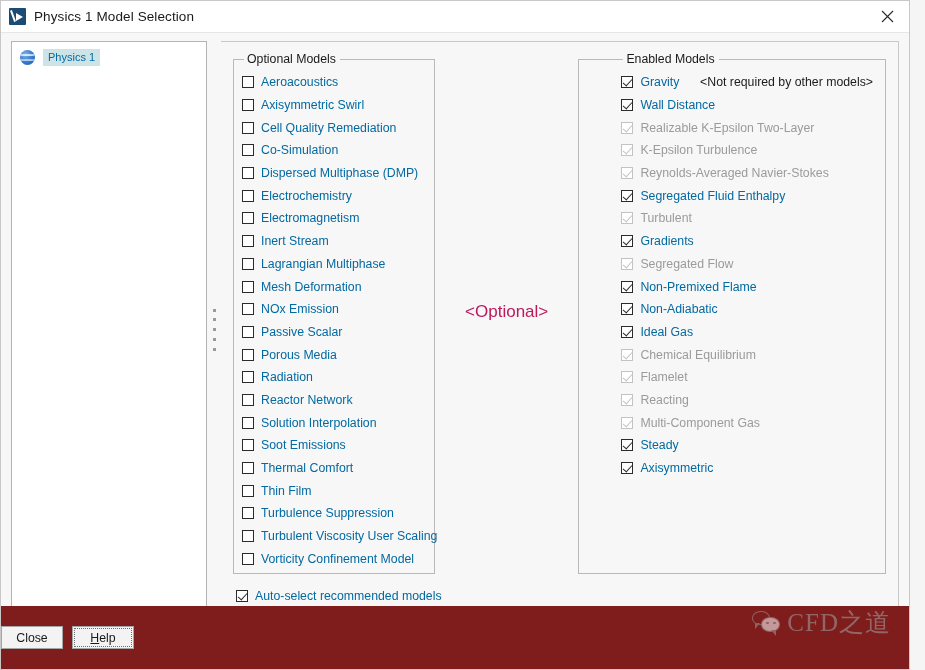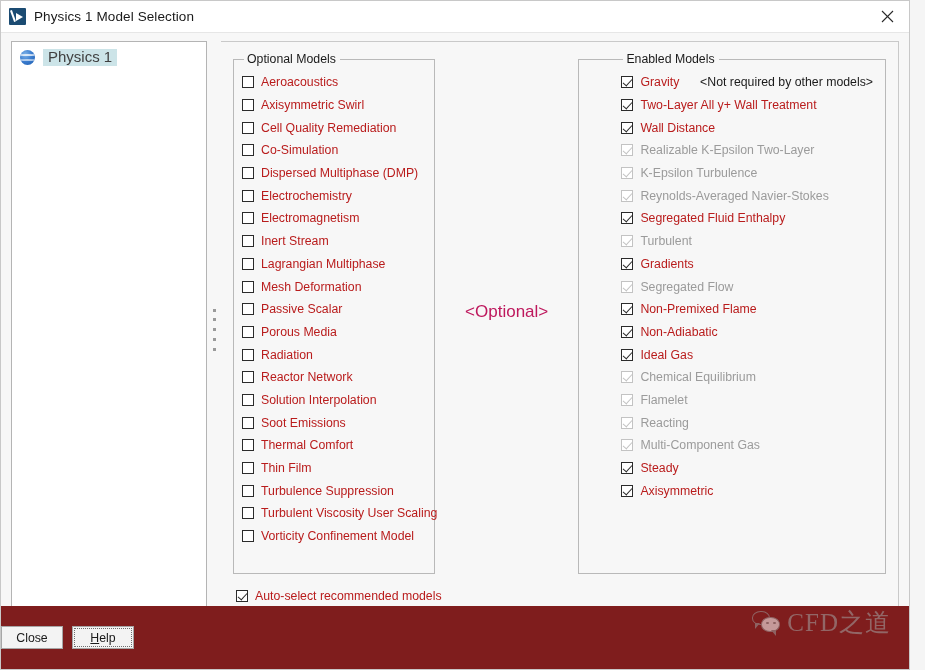--- a/index.html
+++ b/index.html
@@ -112,22 +112,22 @@
   }
   .tree-icon::after {
     content: "";
     position: absolute;
     left: -2px; top: 9px;
     width: 19px; height: 2px;
     background: rgba(255,255,255,0.6);
     border-radius: 50%;
   }
   .tree-label {
-    font-size: 15px;
-    color: #404040;
+    font-size: 11px;
+    color: #0369a1;
     background: #cce4e8;
     padding: 1px 5px 2px 5px;
     line-height: 14px;
   }
 
   
   #splitter {
     width: 14px;
     flex: 0 0 14px;
     height: 577px;
@@ -232,21 +232,21 @@
     width: 4px; height: 8px;
     border: solid #2b2b2b;
     border-width: 0 1.6px 1.6px 0;
     transform: rotate(42deg);
   }
   .cb.checked.disabled::after {
     border-color: #c3c3c3;
   }
   .cb-label {
     font-size: 12.3px;
-    color: #b91c1c;
+    color: #0369a1;
     white-space: nowrap;
     line-height: 14px;
   }
   .cb-row.disabled .cb-label { color: #9b9b9b; }
 
   .row-note {
     position: absolute;
     right: 4px;
     font-size: 12.3px;
     color: #1b1b1b;
@@ -432,20 +432,24 @@
               <div class="cb-row">
                 <span class="cb"></span>
                 <span class="cb-label">Lagrangian Multiphase</span>
               </div>
               <div class="cb-row">
                 <span class="cb"></span>
                 <span class="cb-label">Mesh Deformation</span>
               </div>
               <div class="cb-row">
                 <span class="cb"></span>
+                <span class="cb-label">NOx Emission</span>
+              </div>
+              <div class="cb-row">
+                <span class="cb"></span>
                 <span class="cb-label">Passive Scalar</span>
               </div>
               <div class="cb-row">
                 <span class="cb"></span>
                 <span class="cb-label">Porous Media</span>
               </div>
               <div class="cb-row">
                 <span class="cb"></span>
                 <span class="cb-label">Radiation</span>
               </div>
@@ -488,24 +492,20 @@
           <span id="optional-note">&lt;Optional&gt;</span>
         </div>
 
         <fieldset class="group" id="enabled-group">
           <legend>Enabled Models</legend>
           <div id="enabled-list">
               <div class="cb-row">
                 <span class="cb checked"></span>
                 <span class="cb-label">Gravity</span>
                 <span class="row-note">&lt;Not required by other models&gt;</span>
-              </div>
-              <div class="cb-row">
-                <span class="cb checked"></span>
-                <span class="cb-label">Two-Layer All y+ Wall Treatment</span>
               </div>
               <div class="cb-row">
                 <span class="cb checked"></span>
                 <span class="cb-label">Wall Distance</span>
               </div>
               <div class="cb-row disabled">
                 <span class="cb checked disabled"></span>
                 <span class="cb-label">Realizable K-Epsilon Two-Layer</span>
               </div>
               <div class="cb-row disabled">

